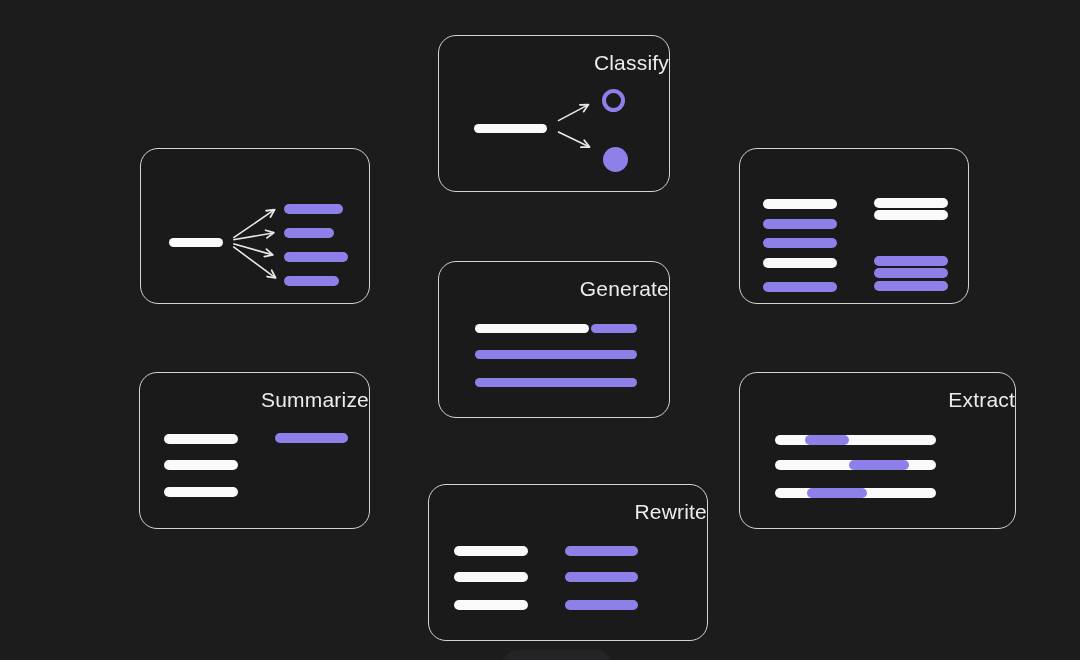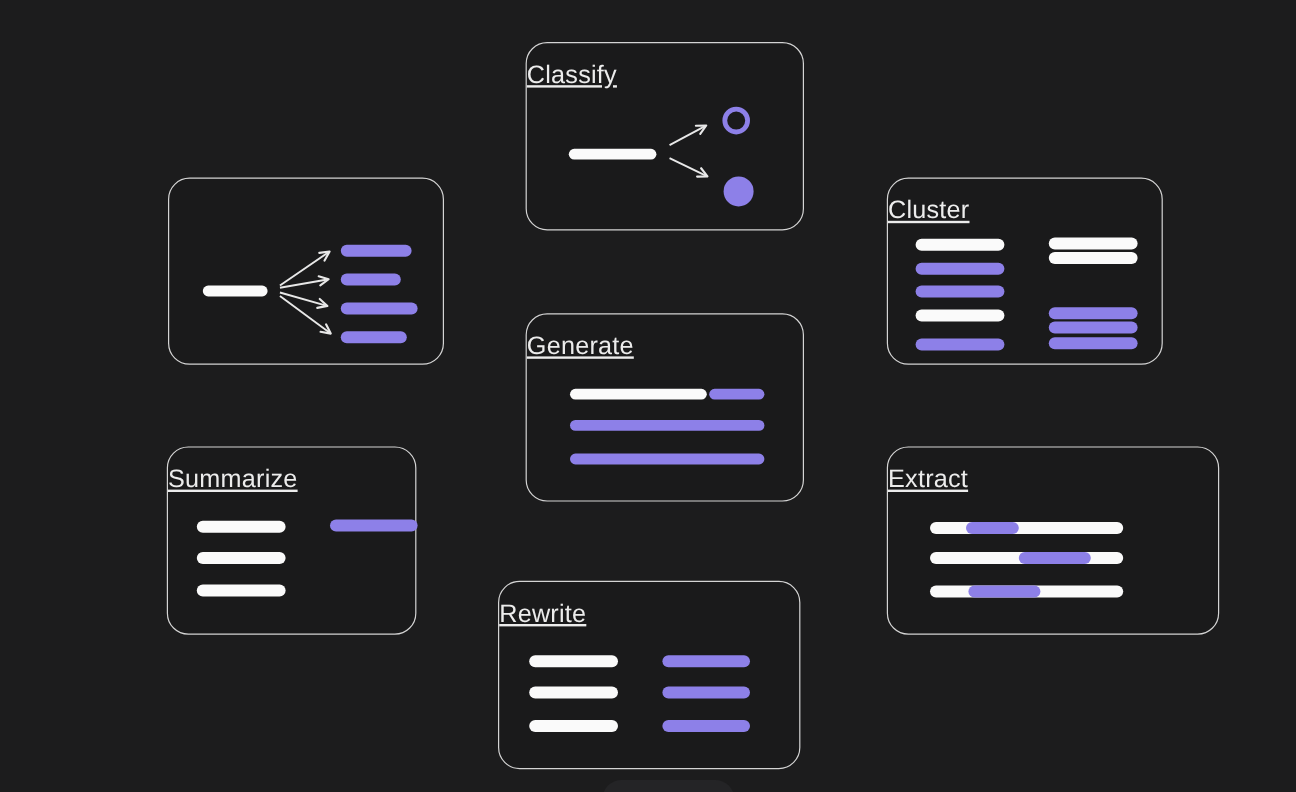--- a/index.html
+++ b/index.html
@@ -21,26 +21,25 @@
   }
   .card{
     position:absolute;
     background:var(--card-background);
     border:1.5px solid var(--card-border);
     border-radius:18px;
   }
   .card-title{
     position:absolute;
     top:15px;left:0;right:0;
-    text-align:left;
+    text-align:right;
     font-size:21px;
     font-weight:400;
     letter-spacing:.2px;
     color:var(--title-text);
-    text-decoration:underline;
   }
   .bar{
     position:absolute;
     height:10px;
     border-radius:99px;
   }
   .bar.white{background:var(--bar-white);}
   .bar.purple{background:var(--accent-purple);}
   .arrows{
     position:absolute;
@@ -100,60 +99,59 @@
     <line x1="93" y1="96" x2="132" y2="107" stroke="#e8e8e8" stroke-width="1.6" marker-end="url(#ah2)"></line>
     <line x1="93" y1="99" x2="135" y2="130" stroke="#e8e8e8" stroke-width="1.6" marker-end="url(#ah2)"></line>
   </svg>
   <div class="bar purple" style="left:143px;top:55px;width:59px"></div>
   <div class="bar purple" style="left:143px;top:79px;width:50px"></div>
   <div class="bar purple" style="left:143px;top:103px;width:64px"></div>
   <div class="bar purple" style="left:143px;top:127px;width:55px"></div>
 </section>
 
 <section class="card" style="left:739px;top:148px;width:230px;height:156px">
-  <h2 class="card-title">Cluster</h2>
   <div class="bar white" style="left:23px;top:50px;width:74px"></div>
   <div class="bar purple" style="left:23px;top:70px;width:74px"></div>
   <div class="bar purple" style="left:23px;top:89px;width:74px"></div>
   <div class="bar white" style="left:23px;top:109px;width:74px"></div>
   <div class="bar purple" style="left:23px;top:133px;width:74px"></div>
   <div class="bar white" style="left:134px;top:49px;width:74px"></div>
   <div class="bar white" style="left:134px;top:61px;width:74px"></div>
   <div class="bar purple" style="left:134px;top:107px;width:74px"></div>
   <div class="bar purple" style="left:134px;top:119px;width:74px"></div>
   <div class="bar purple" style="left:134px;top:132px;width:74px"></div>
 </section>
 
 <section class="card" style="left:438px;top:261px;width:232px;height:157px">
   <h2 class="card-title">Generate</h2>
   <div class="bar white" style="left:36px;top:62px;width:114px;height:9px"></div>
   <div class="bar purple" style="left:152px;top:62px;width:46px;height:9px"></div>
   <div class="bar purple" style="left:36px;top:88px;width:162px;height:9px"></div>
   <div class="bar purple" style="left:36px;top:116px;width:162px;height:9px"></div>
 </section>
 
-<section class="card" style="left:139px;top:372px;width:208px;height:157px">
+<section class="card" style="left:139px;top:372px;width:231px;height:157px">
   <h2 class="card-title">Summarize</h2>
   <div class="bar white" style="left:24px;top:61px;width:74px"></div>
   <div class="bar white" style="left:24px;top:87px;width:74px"></div>
   <div class="bar white" style="left:24px;top:114px;width:74px"></div>
   <div class="bar purple" style="left:135px;top:60px;width:73px"></div>
 </section>
 
 <section class="card" style="left:739px;top:372px;width:277px;height:157px">
   <h2 class="card-title">Extract</h2>
   <div class="bar white" style="left:35px;top:62px;width:161px"></div>
   <div class="bar white" style="left:35px;top:87px;width:161px"></div>
   <div class="bar white" style="left:35px;top:115px;width:161px"></div>
   <div class="bar purple" style="left:65px;top:62px;width:44px"></div>
   <div class="bar purple" style="left:109px;top:87px;width:60px"></div>
   <div class="bar purple" style="left:67px;top:115px;width:60px"></div>
 </section>
 
-<section class="card" style="left:415px;top:484px;width:252px;height:157px">
+<section class="card" style="left:428px;top:484px;width:280px;height:157px">
   <h2 class="card-title">Rewrite</h2>
   <div class="bar white" style="left:25px;top:61px;width:74px"></div>
   <div class="bar white" style="left:25px;top:87px;width:74px"></div>
   <div class="bar white" style="left:25px;top:115px;width:74px"></div>
   <div class="bar purple" style="left:136px;top:61px;width:73px"></div>
   <div class="bar purple" style="left:136px;top:87px;width:73px"></div>
   <div class="bar purple" style="left:136px;top:115px;width:73px"></div>
 </section>
 
 <div class="peek"></div>

